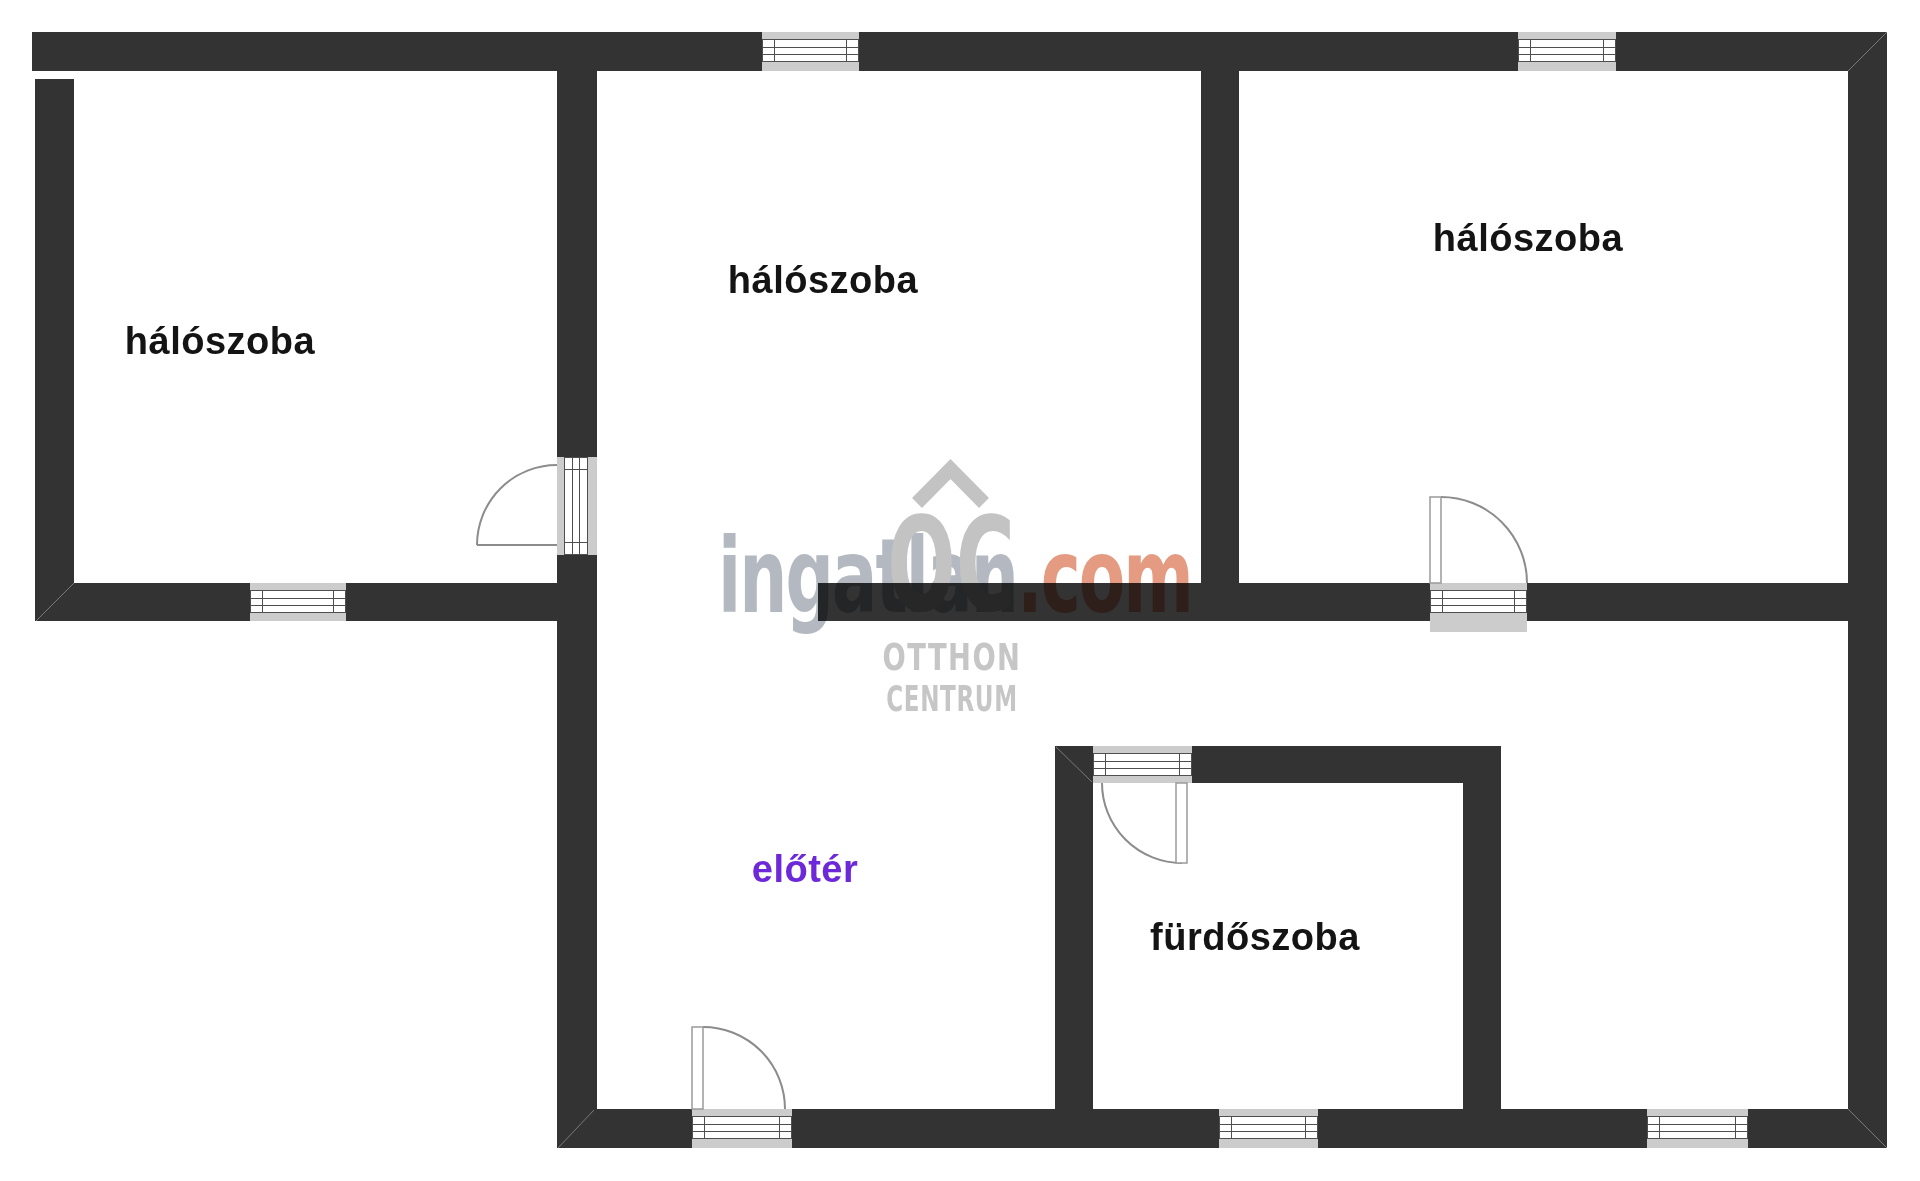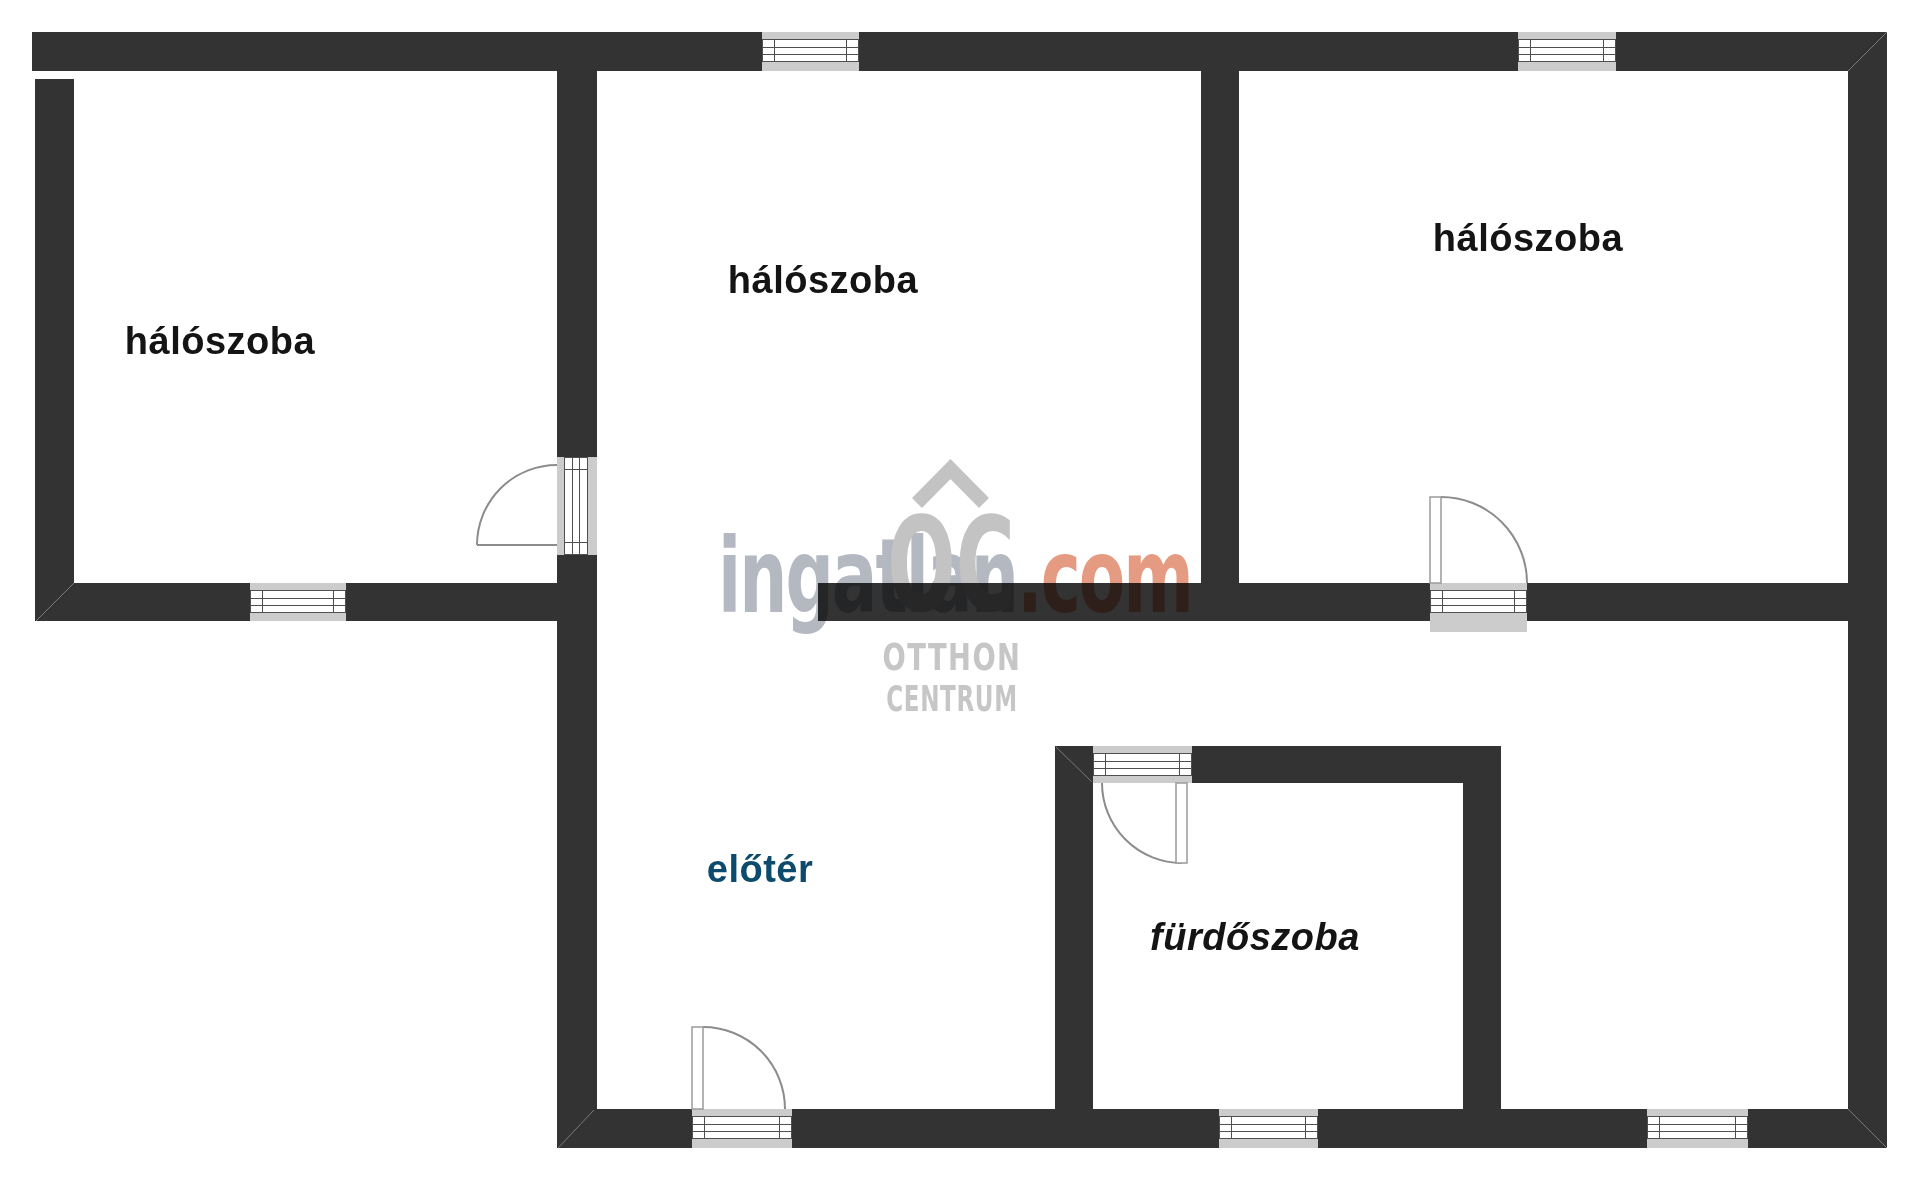--- a/index.html
+++ b/index.html
@@ -121,22 +121,22 @@
       <div class="pane" style="left: 0px; top: 7px; width: 99px; height: 23px; border-color: rgb(79, 79, 79);">
         <div class="gline" style="left: 0px; width: 100%; height: 1px; top: 7px; background: rgb(79, 79, 79);"></div>
         <div class="gline" style="left: 0px; width: 100%; height: 1px; top: 14px; background: rgb(79, 79, 79);"></div>
         <div class="gline" style="top: 0px; height: 100%; width: 1px; left: 11px; background: rgb(79, 79, 79);"></div>
         <div class="gline" style="top: 0px; height: 100%; width: 1px; left: calc(100% - 12px); background: rgb(79, 79, 79);"></div>
       </div>
     </div>
     <div class="room-label" style="left: 220px; top: 341px; color: rgb(20, 20, 20);">hálószoba</div>
   <div class="room-label" style="left: 823px; top: 280px; color: rgb(20, 20, 20);">hálószoba</div>
   <div class="room-label" style="left: 1528px; top: 238px; color: rgb(20, 20, 20);">hálószoba</div>
-  <div class="room-label" style="left: 760px; top: 869px; color: #0c4a6e;">előtér</div>
-  <div class="room-label" style="left: 1255px; top: 937px; color: rgb(20, 20, 20); font-style: italic;">fürdőszoba</div>
+  <div class="room-label" style="left: 805px; top: 869px; color: #6d28d9;">előtér</div>
+  <div class="room-label" style="left: 1255px; top: 937px; color: rgb(20, 20, 20);">fürdőszoba</div>
 
   <div class="watermark">
     <div class="brand">
       <span style="color: rgb(180, 185, 193);">ingatlan</span><span style="color: rgb(229, 155, 130);">.com</span>
     </div>
     <div class="wm-center oc-initials" style="color: rgb(195, 195, 195);">OC</div>
     <div class="wm-center oc-line1" style="color: rgb(198, 198, 198);">OTTHON</div>
     <div class="wm-center oc-line2" style="color: rgb(198, 198, 198);">CENTRUM</div>
     <svg id="wm-svg" width="1920" height="1181" style="position:absolute;left:0;top:0;">
         <path d="M 917 503 L 950.5 469 L 984 503" fill="none" stroke="#c3c3c3" stroke-width="14" stroke-linejoin="miter" stroke-linecap="butt"></path>

